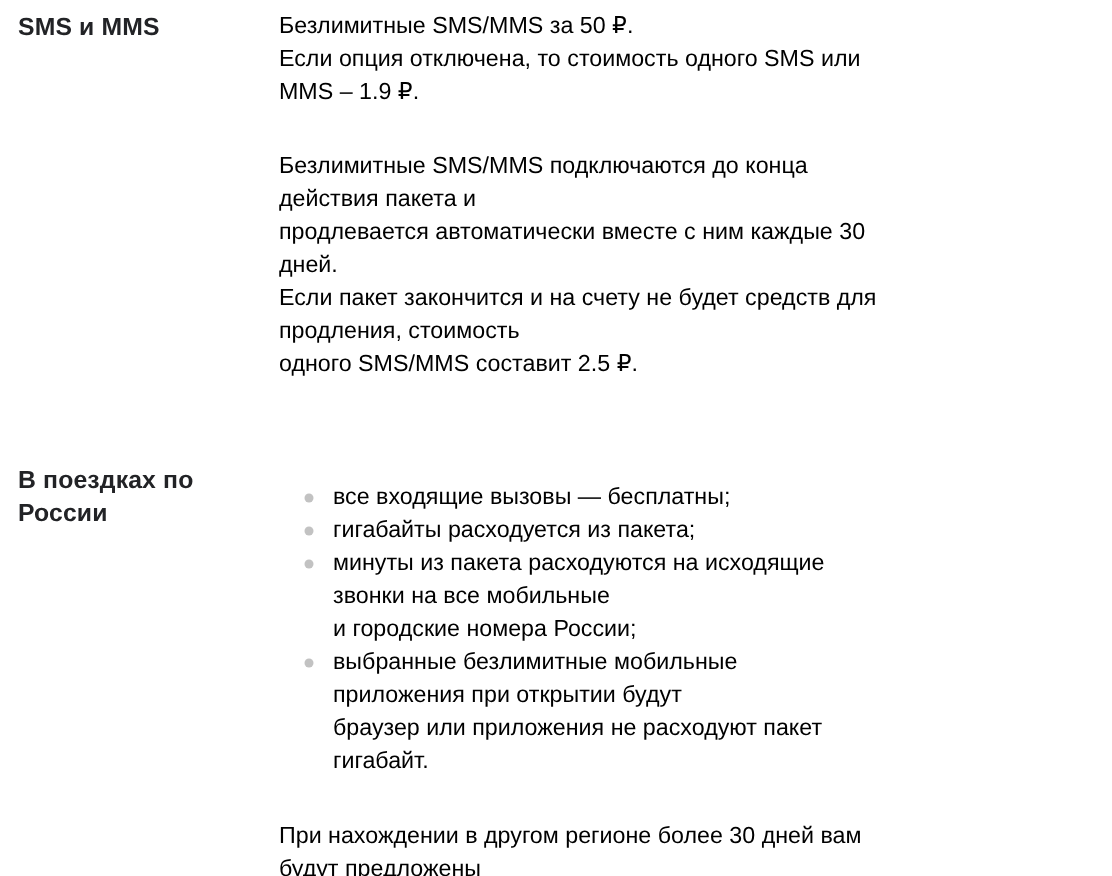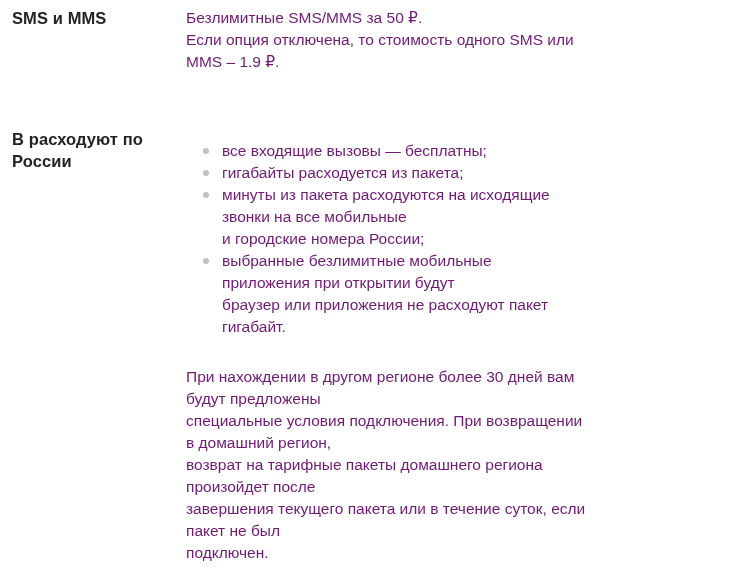--- a/index.html
+++ b/index.html
@@ -34,21 +34,21 @@
     font-weight: bold;
     line-height: 22px;
     color: #222326;
     letter-spacing: 0.1px;
   }
   .content {
     flex: 1 1 auto;
     min-width: 0;
     font-size: 15.5px;
     line-height: 22px;
-    color: #701a75;
+    color: #000000;
   }
   .para {
     margin: 0;
     white-space: pre-line;
   }
   .para + .para {
     margin-top: 27px;
   }
   ul.bullets {
     margin: 12px;
@@ -78,25 +78,29 @@
 </head>
 <body>
 
 <div class="page">
 
   <section class="section section-sms">
     <div class="label">SMS и MMS</div>
     <div class="content">
       <p class="para">Безлимитные SMS/MMS за 50 ₽.
 Если опция отключена, то стоимость одного SMS или MMS – 1.9 ₽.</p>
+      <p class="para">Безлимитные SMS/MMS подключаются до конца действия пакета и
+продлевается автоматически вместе с ним каждые 30 дней.
+Если пакет закончится и на счету не будет средств для продления, стоимость
+одного SMS/MMS составит 2.5 ₽.</p>
     </div>
   </section>
 
   <section class="section section-travel">
-    <div class="label">В расходуют по России</div>
+    <div class="label">В поездках по России</div>
     <div class="content">
       <ul class="bullets">
         <li>
           <span class="dot"></span>
           <span class="li-text">все входящие вызовы — бесплатны;</span>
         </li>
         <li>
           <span class="dot"></span>
           <span class="li-text">гигабайты расходуется из пакета;</span>
         </li>

